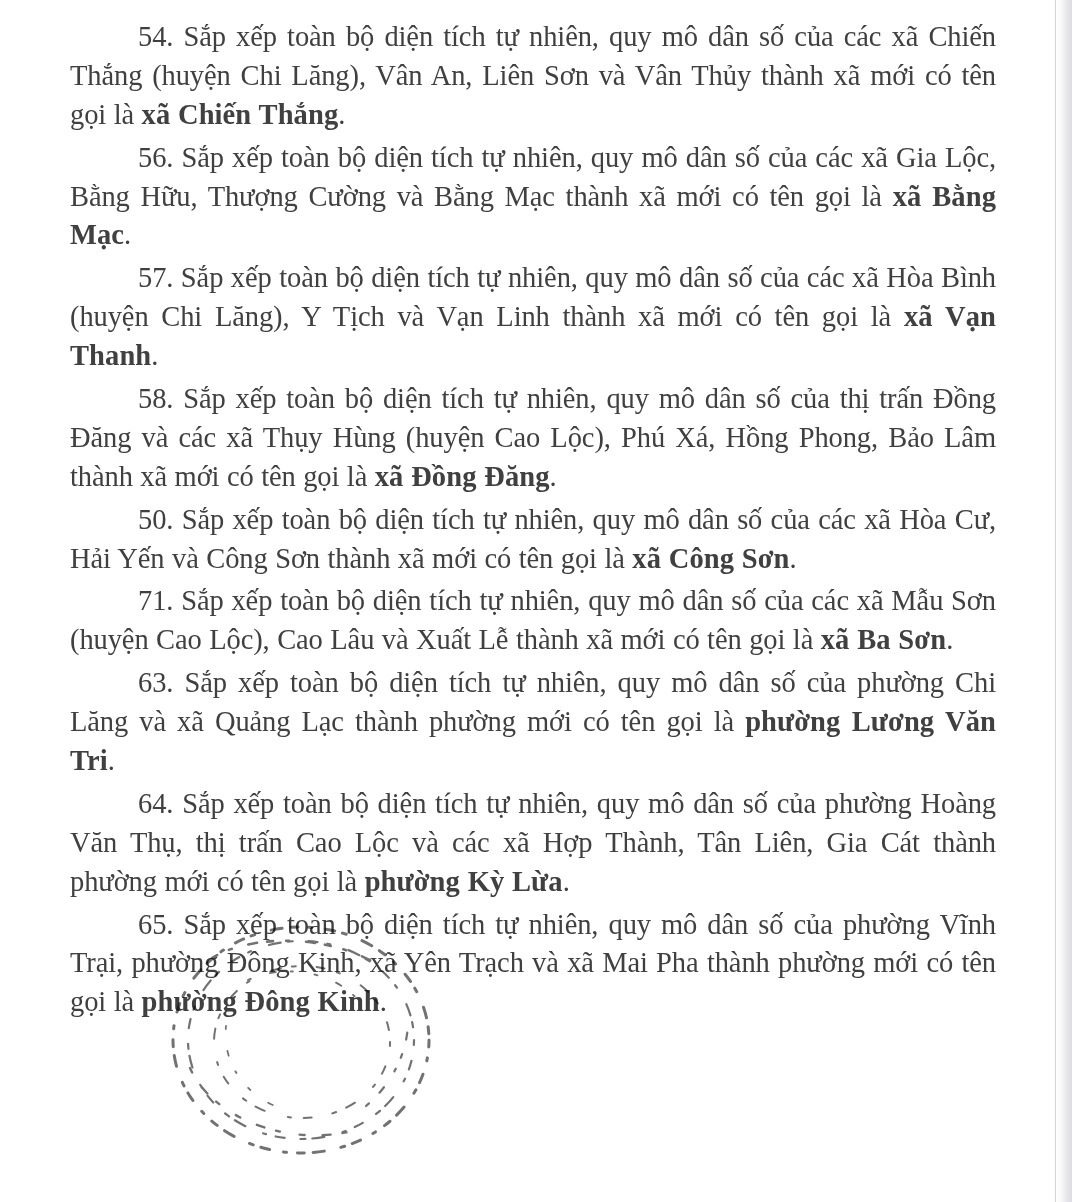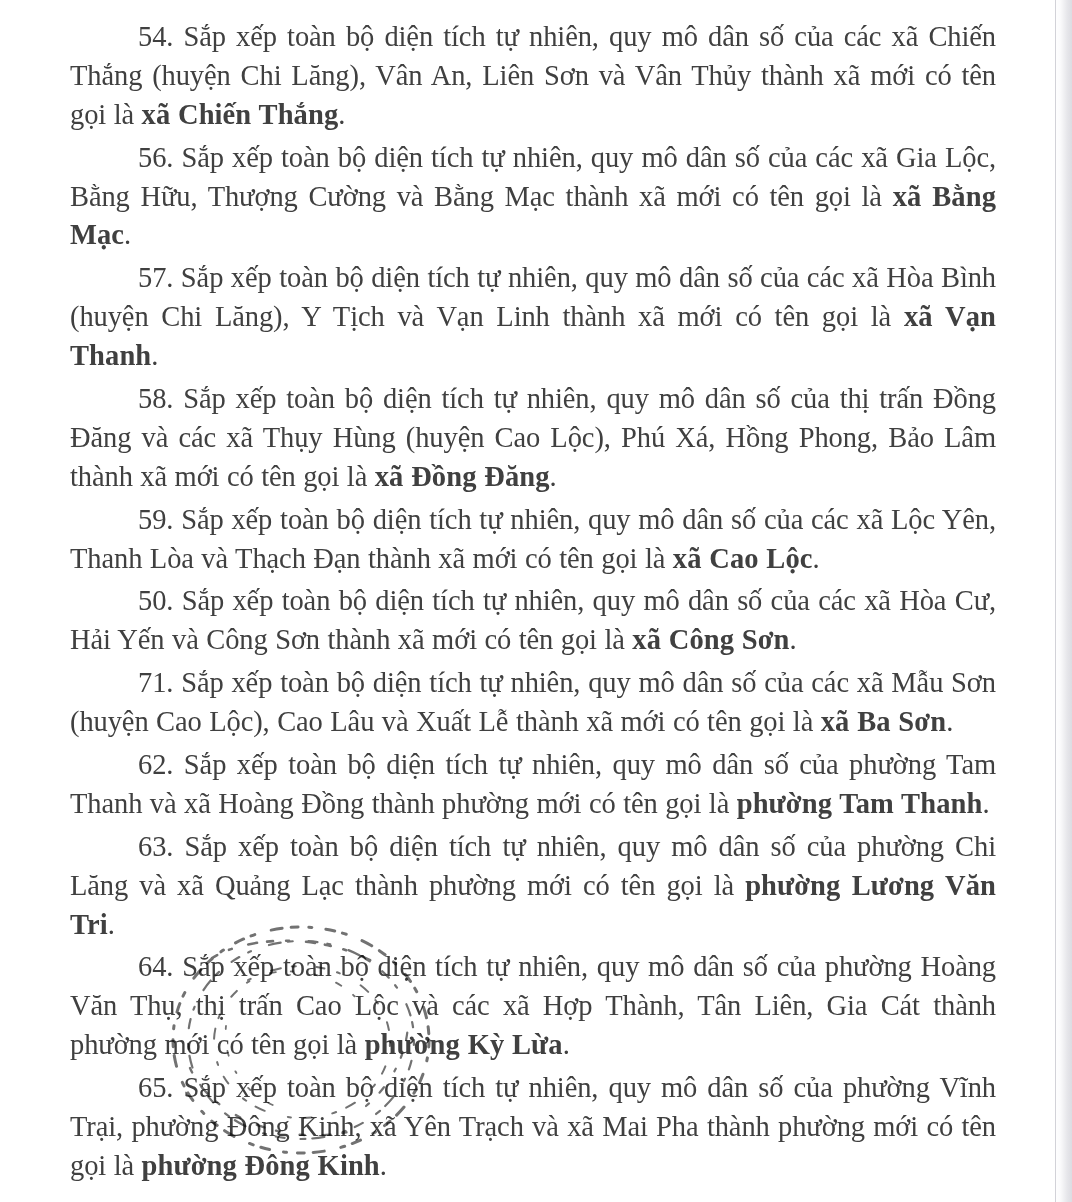--- a/index.html
+++ b/index.html
@@ -98,27 +98,25 @@
 
     <p class="clause"><span>54. Sắp xếp toàn bộ diện tích tự nhiên, quy mô dân số của các xã Chiến Thắng (huyện Chi Lăng), Vân An, Liên Sơn và Vân Thủy thành xã mới có tên gọi là </span><b>xã Chiến Thắng</b><span>.</span></p>
 
 
     <p class="clause"><span>56. Sắp xếp toàn bộ diện tích tự nhiên, quy mô dân số của các xã Gia Lộc, Bằng Hữu, Thượng Cường và Bằng Mạc thành xã mới có tên gọi là </span><b>xã Bằng Mạc</b><span>.</span></p>
 
     <p class="clause"><span>57. Sắp xếp toàn bộ diện tích tự nhiên, quy mô dân số của các xã Hòa Bình (huyện Chi Lăng), Y Tịch và Vạn Linh thành xã mới có tên gọi là </span><b>xã Vạn Thanh</b><span>.</span></p>
 
     <p class="clause"><span>58. Sắp xếp toàn bộ diện tích tự nhiên, quy mô dân số của thị trấn Đồng Đăng và các xã Thụy Hùng (huyện Cao Lộc), Phú Xá, Hồng Phong, Bảo Lâm thành xã mới có tên gọi là </span><b>xã Đồng Đăng</b><span>.</span></p>
 
-    <p class="clause"><span>59. Sắp xếp toàn bộ diện tích tự nhiên, quy mô dân số của các xã Lộc Yên, Thanh Lòa và Thạch Đạn thành xã mới có tên gọi là </span><b>xã Cao Lộc</b><span>.</span></p>
 
     <p class="clause"><span>50. Sắp xếp toàn bộ diện tích tự nhiên, quy mô dân số của các xã Hòa Cư, Hải Yến và Công Sơn thành xã mới có tên gọi là </span><b>xã Công Sơn</b><span>.</span></p>
 
     <p class="clause"><span>71. Sắp xếp toàn bộ diện tích tự nhiên, quy mô dân số của các xã Mẫu Sơn (huyện Cao Lộc), Cao Lâu và Xuất Lễ thành xã mới có tên gọi là </span><b>xã Ba Sơn</b><span>.</span></p>
 
-    <p class="clause"><span>62. Sắp xếp toàn bộ diện tích tự nhiên, quy mô dân số của phường Tam Thanh và xã Hoàng Đồng thành phường mới có tên gọi là </span><b>phường Tam Thanh</b><span>.</span></p>
 
     <p class="clause"><span>63. Sắp xếp toàn bộ diện tích tự nhiên, quy mô dân số của phường Chi Lăng và xã Quảng Lạc thành phường mới có tên gọi là </span><b>phường Lương Văn Tri</b><span>.</span></p>
 
     <p class="clause"><span>64. Sắp xếp toàn bộ diện tích tự nhiên, quy mô dân số của phường Hoàng Văn Thụ, thị trấn Cao Lộc và các xã Hợp Thành, Tân Liên, Gia Cát thành phường mới có tên gọi là </span><b>phường Kỳ Lừa</b><span>.</span></p>
 
     <p class="clause"><span>65. Sắp xếp toàn bộ diện tích tự nhiên, quy mô dân số của phường Vĩnh Trại, phường Đông Kinh, xã Yên Trạch và xã Mai Pha thành phường mới có tên gọi là </span><b>phường Đông Kinh</b><span>.</span></p>
 
   </div>
 
   <div class="stamp">

